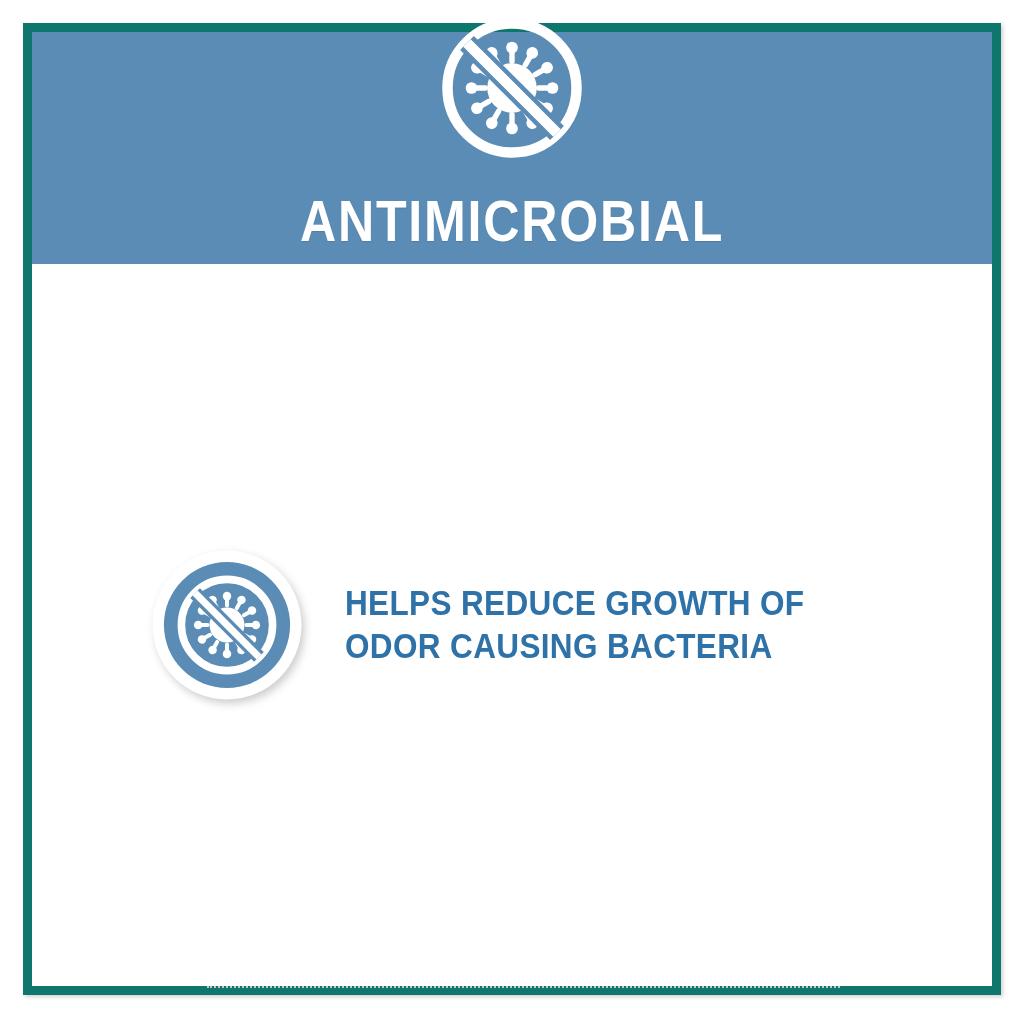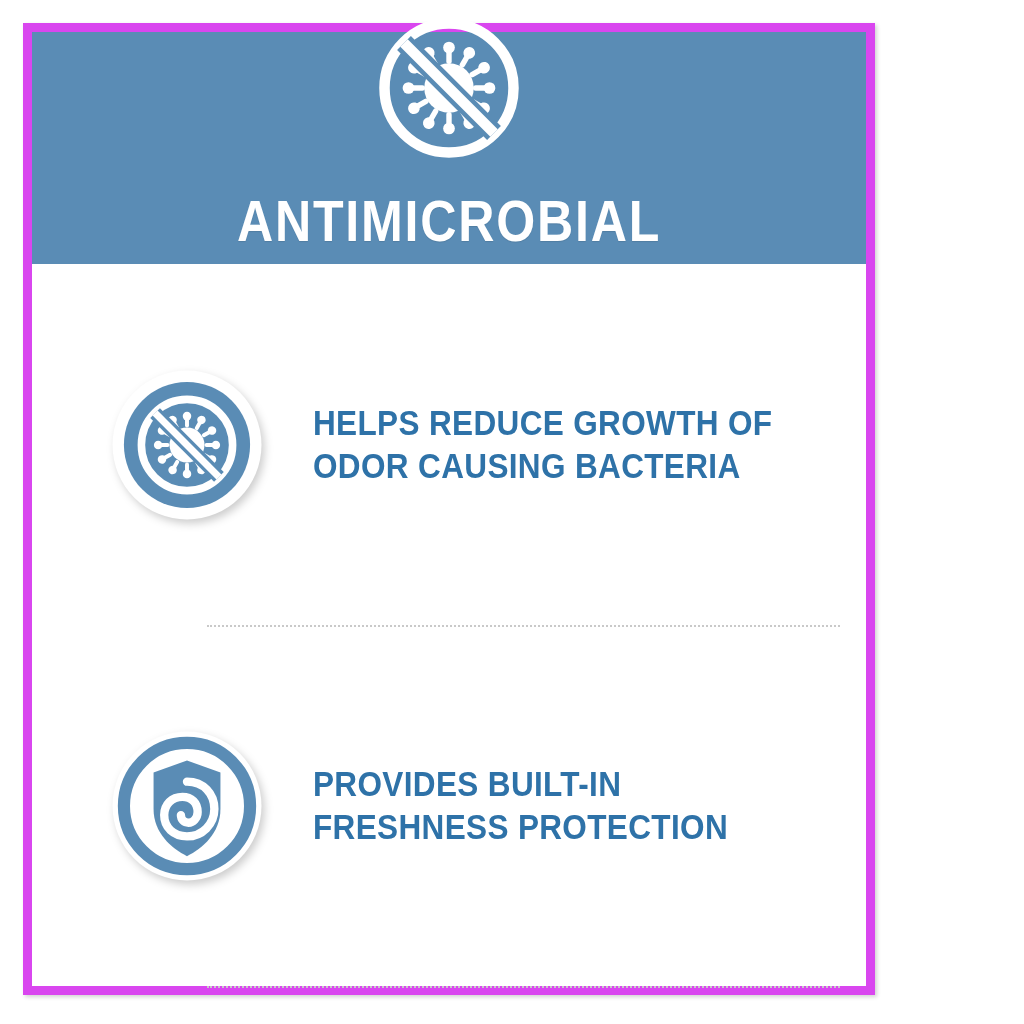--- a/index.html
+++ b/index.html
@@ -20,23 +20,23 @@
     height: 1024px;
     background: #ffffff;
     box-sizing: border-box;
   }
 
   
   .frame {
     position: absolute;
     left: 23px;
     top: 23px;
-    width: 852px;
+    width: 978px;
     height: 972px;
-    border: 9px solid #d946ef;
+    border: 9px solid #0f766e;
     box-sizing: border-box;
     background: #ffffff;
     box-shadow: 2px 2px 4px rgba(0,0,0,0.18);
   }
 
   
   .header {
     position: absolute;
     left: 0;
     top: 0;
@@ -93,23 +93,22 @@
     right: 0;
     bottom: 0;
     display: flex;
     flex-direction: column;
   }
 
   .feature-row {
     flex: 1 1 0;
     display: flex;
     align-items: center;
-    padding-left: 79px;
-    box-sizing: border-box;
-    gap: 8px;
+    padding-left: 119px;
+    box-sizing: border-box;
   }
 
   .feature-icon {
     width: 152px;
     height: 152px;
     flex: 0 0 152px;
     position: relative;
     filter: drop-shadow(3px 4px 4px rgba(0,0,0,0.20));
   }
 
@@ -281,43 +280,20 @@
           <div class="feature-text">
             <div>HELPS REDUCE GROWTH OF</div>
             <div>ODOR CAUSING BACTERIA</div>
           </div>
         </div>
 
         <div class="divider-wrap">
           <div class="divider"></div>
         </div>
 
-        <div class="feature-row">
-          <div class="feature-icon">
-            <svg viewBox="0 0 100 100" width="152" height="152" aria-hidden="true">
-              <circle cx="50" cy="50" r="49" fill="#ffffff"></circle>
-              <circle cx="50" cy="50" r="41.5" fill="none" stroke="#5a8cb5" stroke-width="8"></circle>
-
-              <path d="M50 20 L72 28 L72 52 C72 68 60 78 50 83 C40 78 28 68 28 52 L28 28 Z" fill="#5a8cb5"></path>
-
-              <path d="M50 34
-                       C61 34 68 42 68 52
-                       C68 62 60 70 50 70
-                       C41 70 35 64 35 56
-                       C35 49 40 44 47 44
-                       C53 44 57 48 57 54
-                       C57 58 54 61 51 61
-                       C48 61 46 59 46 56" fill="none" stroke="#ffffff" stroke-width="5.5" stroke-linecap="round"></path>
-            </svg>
-          </div>
-          <div class="feature-text">
-            <div>PROVIDES BUILT-IN</div>
-            <div>FRESHNESS PROTECTION</div>
-          </div>
-        </div>
 
         <div class="divider-wrap">
           <div class="divider"></div>
         </div>
 
 
       </div>
     </div>
 
   </div>

